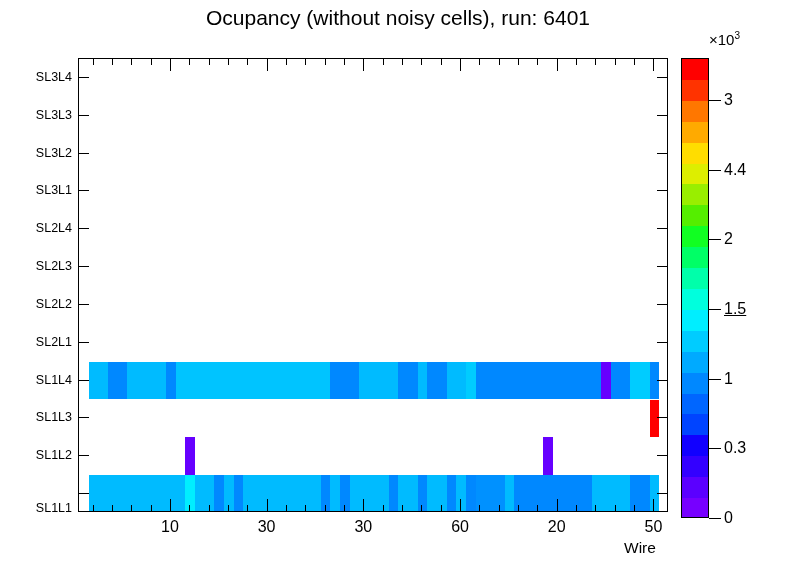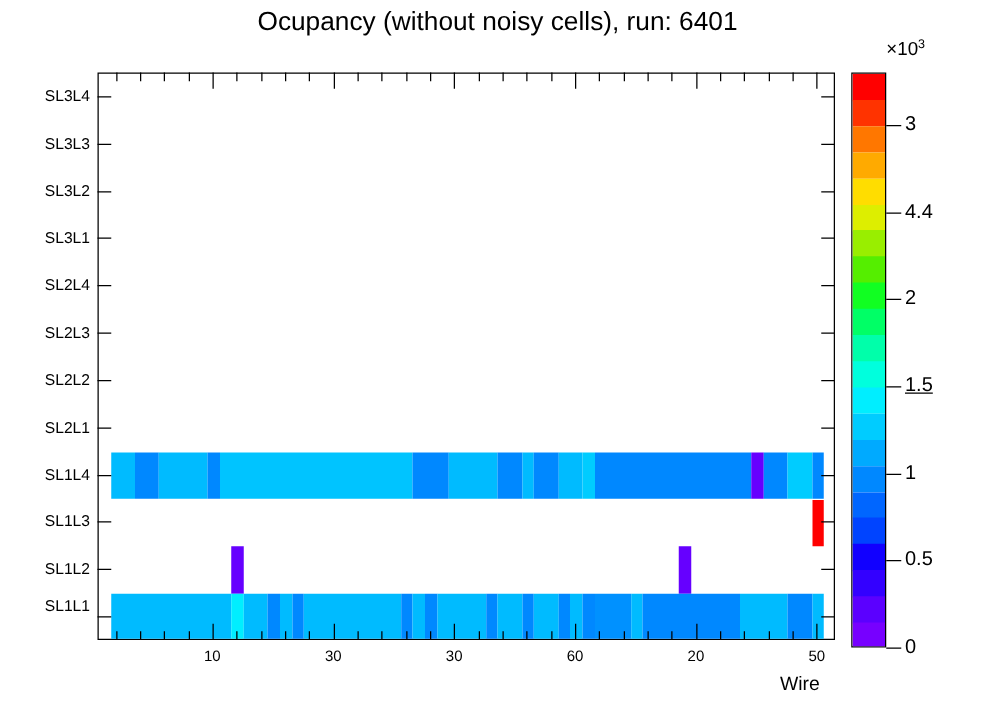--- a/index.html
+++ b/index.html
@@ -26,21 +26,21 @@
     font-size:12.5px;color:#000;white-space:nowrap;text-align:left;
   }
   #ylabels{position:absolute;left:0px;top:58px;width:72px;height:454px;}
   .ytick{position:absolute;left:78px;width:11px;height:0;border-top:1.6px solid #000;}
   .ytick.r{left:auto;right:0;}
 
   
   .xtick{position:absolute;width:0;border-left:1.6px solid #000;}
   .xlab{
     position:absolute;transform:translateX(-50%);
-    font-size:12px;color:#000;white-space:nowrap;
+    font-size:16px;color:#000;white-space:nowrap;
   }
   #xtitle{
     position:absolute;font-size:15.5px;color:#000;white-space:nowrap;
   }
 
   
   #palette{
     position:absolute;left:681px;top:58px;width:28px;height:460px;
     border:1px solid #000;box-sizing:border-box;overflow:hidden;
   }
@@ -105,21 +105,21 @@
         <div class="cell" style="left: 396.557px; width: 29.0164px; top: 416.167px; height: 37.8333px; background: rgb(0, 145, 255);"></div>
         <div class="cell" style="left: 425.574px; width: 9.67213px; top: 416.167px; height: 37.8333px; background: rgb(0, 187, 255);"></div>
         <div class="cell" style="left: 435.246px; width: 77.377px; top: 416.167px; height: 37.8333px; background: rgb(0, 136, 255);"></div>
         <div class="cell" style="left: 512.623px; width: 38.6885px; top: 416.167px; height: 37.8333px; background: rgb(0, 187, 255);"></div>
         <div class="cell" style="left: 551.311px; width: 19.3443px; top: 416.167px; height: 37.8333px; background: rgb(0, 136, 255);"></div>
         <div class="cell" style="left: 570.656px; width: 9.67213px; top: 416.167px; height: 37.8333px; background: rgb(0, 187, 255);"></div>
       </div>
   </div>
 
   <div id="ylabels">
-      <div class="ylab" style="top: 427px;">SL1L1</div>
+      <div class="ylab" style="top: 450px;">SL1L1</div>
       <div class="ylab" style="top: 397.25px;">SL1L2</div>
       <div class="ylab" style="top: 359.417px;">SL1L3</div>
       <div class="ylab" style="top: 321.583px;">SL1L4</div>
       <div class="ylab" style="top: 283.75px;">SL2L1</div>
       <div class="ylab" style="top: 245.917px;">SL2L2</div>
       <div class="ylab" style="top: 208.083px;">SL2L3</div>
       <div class="ylab" style="top: 170.25px;">SL2L4</div>
       <div class="ylab" style="top: 132.417px;">SL3L1</div>
       <div class="ylab" style="top: 94.5833px;">SL3L2</div>
       <div class="ylab" style="top: 56.75px;">SL3L3</div>
@@ -251,21 +251,21 @@
       <div class="ptick" style="top: 518px;"></div>
       <div class="ptick" style="top: 448.303px;"></div>
       <div class="ptick" style="top: 378.606px;"></div>
       <div class="ptick" style="top: 308.909px;"></div>
       <div class="ptick" style="top: 239.212px;"></div>
       <div class="ptick" style="top: 169.515px;"></div>
       <div class="ptick" style="top: 99.8182px;"></div>
     </div>
   <div id="plabels">
       <div class="plab" style="top: 518px;">0</div>
-      <div class="plab" style="top: 448.303px;">0.5</div>
+      <div class="plab" style="top: 448.303px;">0.3</div>
       <div class="plab" style="top: 378.606px;">1</div>
       <div class="plab" style="top: 308.909px; text-decoration: underline;">1.5</div>
       <div class="plab" style="top: 239.212px;">2</div>
       <div class="plab" style="top: 169.515px;">4.4</div>
       <div class="plab" style="top: 99.8182px;">3</div>
     </div>
   <div id="pmult"><span>×10</span><sup>3</sup></div>
 
 </div>
 

